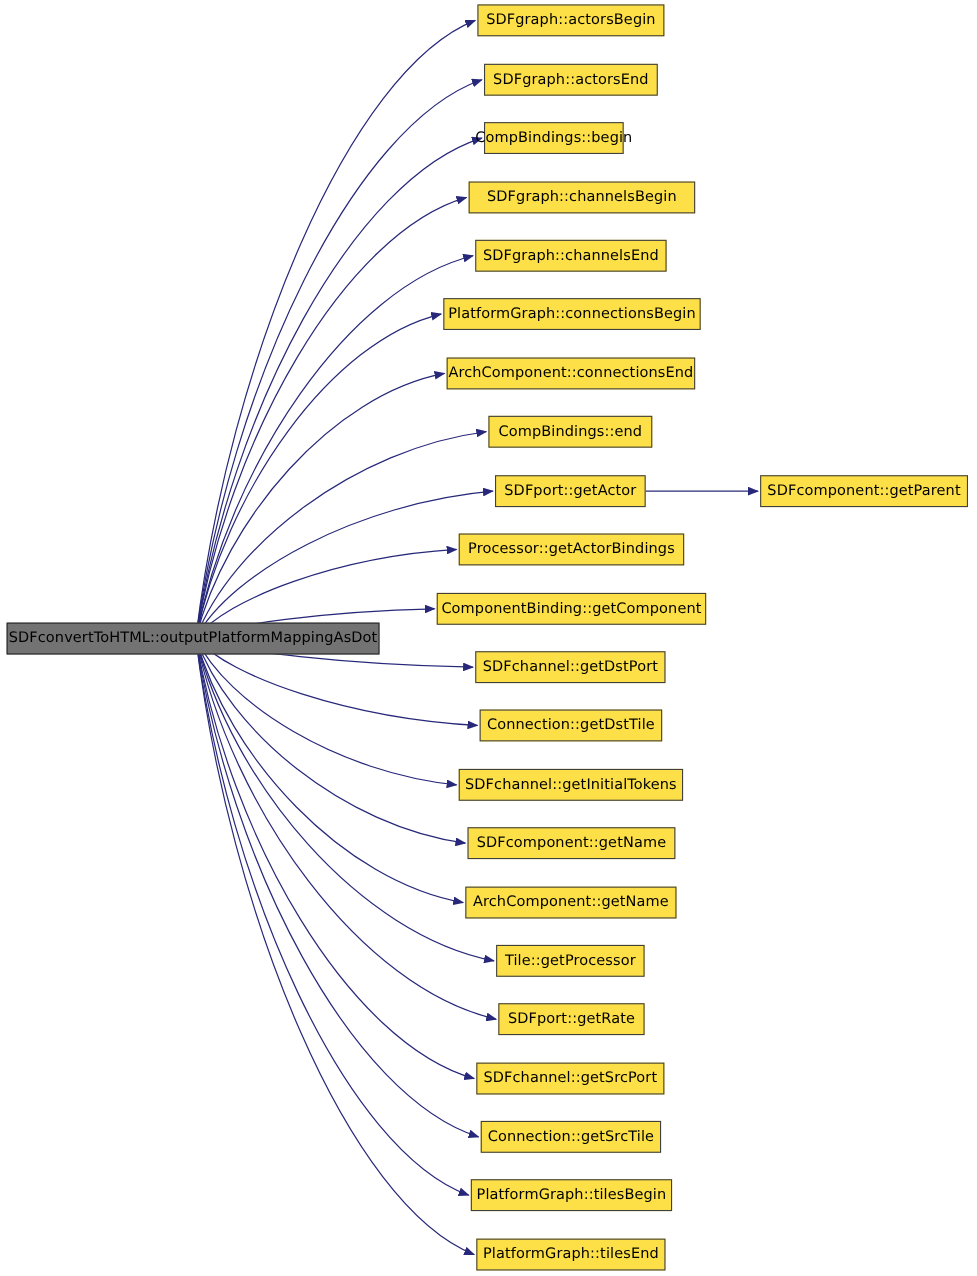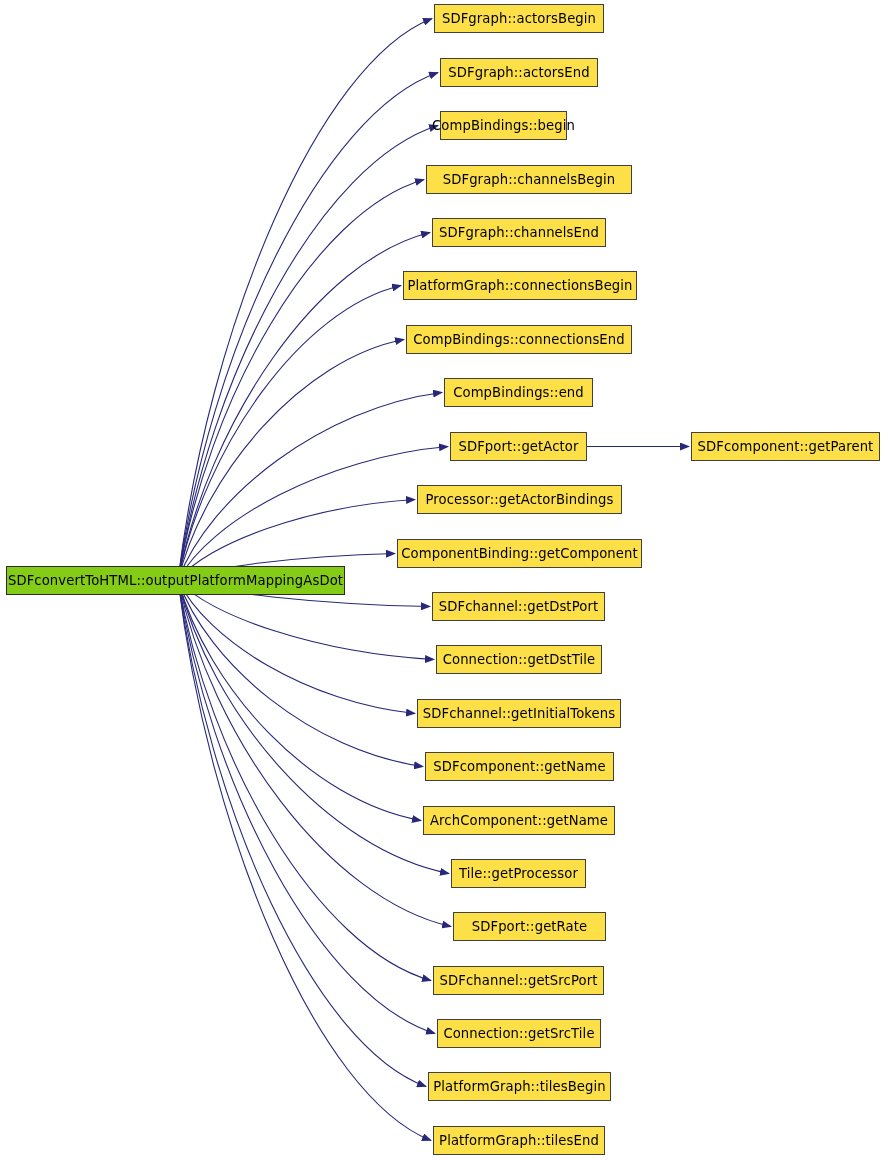--- a/index.html
+++ b/index.html
@@ -38,21 +38,21 @@
     white-space: nowrap;
   }
   .gnode .gnode-label {
     font-family: "DejaVu Sans", sans-serif;
     font-size: 13.2px;
     line-height: 1;
     color: #000000;
     letter-spacing: 0.1px;
   }
   .gnode.root {
-    background: #84cc16;
+    background: #737373;
     border: 1px solid #2b2b2b;
   }
   .gnode.root .gnode-label {
     color: #000000;
   }
 </style>
 </head>
 <body>
 
 <div id="graph-root">
@@ -104,21 +104,21 @@
       <div class="gnode" style="left: 426px; top: 165px; width: 206px;">
         <span class="gnode-label">SDFgraph::channelsBegin</span>
       </div>
       <div class="gnode" style="left: 432px; top: 218px; width: 174px;">
         <span class="gnode-label">SDFgraph::channelsEnd</span>
       </div>
       <div class="gnode" style="left: 403px; top: 271px; width: 234px;">
         <span class="gnode-label">PlatformGraph::connectionsBegin</span>
       </div>
       <div class="gnode" style="left: 406px; top: 325px; width: 226px;">
-        <span class="gnode-label">CompBindings::connectionsEnd</span>
+        <span class="gnode-label">ArchComponent::connectionsEnd</span>
       </div>
       <div class="gnode" style="left: 444px; top: 378px; width: 149px;">
         <span class="gnode-label">CompBindings::end</span>
       </div>
       <div class="gnode" style="left: 450px; top: 432px; width: 137px;">
         <span class="gnode-label">SDFport::getActor</span>
       </div>
       <div class="gnode" style="left: 417px; top: 485px; width: 205px;">
         <span class="gnode-label">Processor::getActorBindings</span>
       </div>
@@ -136,21 +136,21 @@
       </div>
       <div class="gnode" style="left: 425px; top: 752px; width: 189px;">
         <span class="gnode-label">SDFcomponent::getName</span>
       </div>
       <div class="gnode" style="left: 423px; top: 806px; width: 192px;">
         <span class="gnode-label">ArchComponent::getName</span>
       </div>
       <div class="gnode" style="left: 451px; top: 859px; width: 135px;">
         <span class="gnode-label">Tile::getProcessor</span>
       </div>
-      <div class="gnode" style="left: 453px; top: 912px; width: 153px;">
+      <div class="gnode" style="left: 453px; top: 912px; width: 133px;">
         <span class="gnode-label">SDFport::getRate</span>
       </div>
       <div class="gnode" style="left: 433px; top: 966px; width: 171px;">
         <span class="gnode-label">SDFchannel::getSrcPort</span>
       </div>
       <div class="gnode" style="left: 437px; top: 1019px; width: 164px; text-align: center;">
         <span class="gnode-label">Connection::getSrcTile</span>
       </div>
       <div class="gnode" style="left: 428px; top: 1072px; width: 183px;">
         <span class="gnode-label">PlatformGraph::tilesBegin</span>

